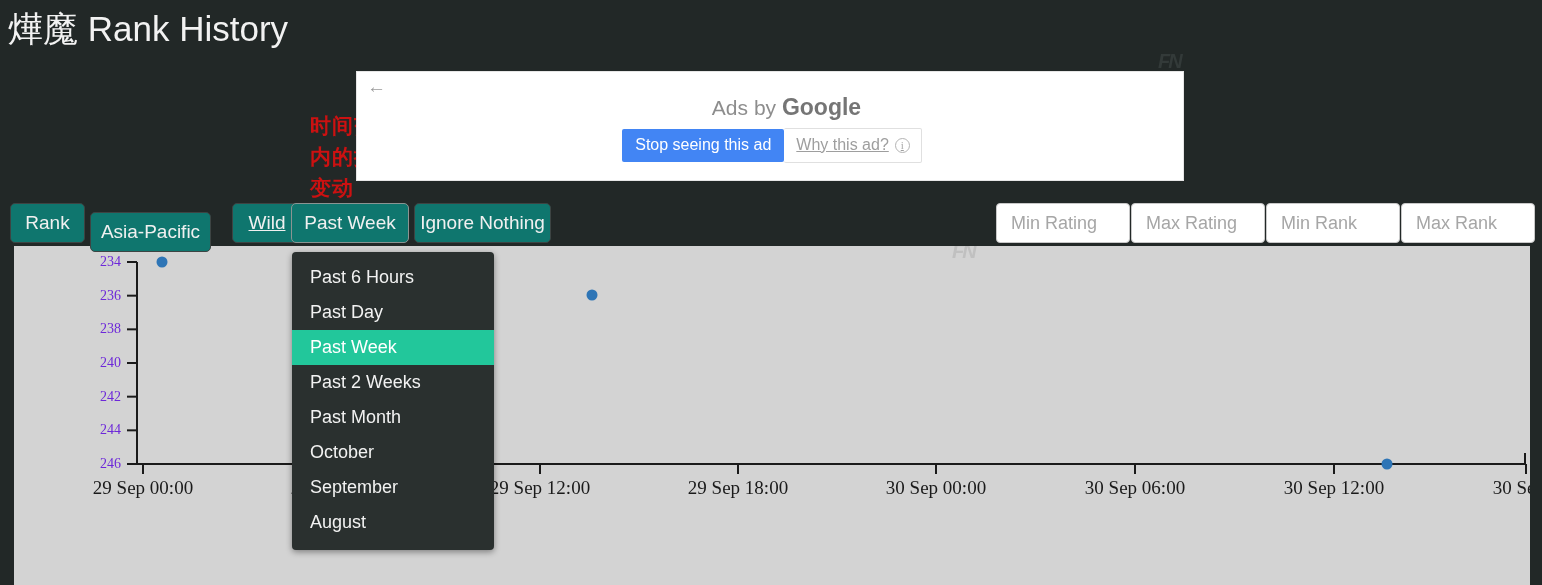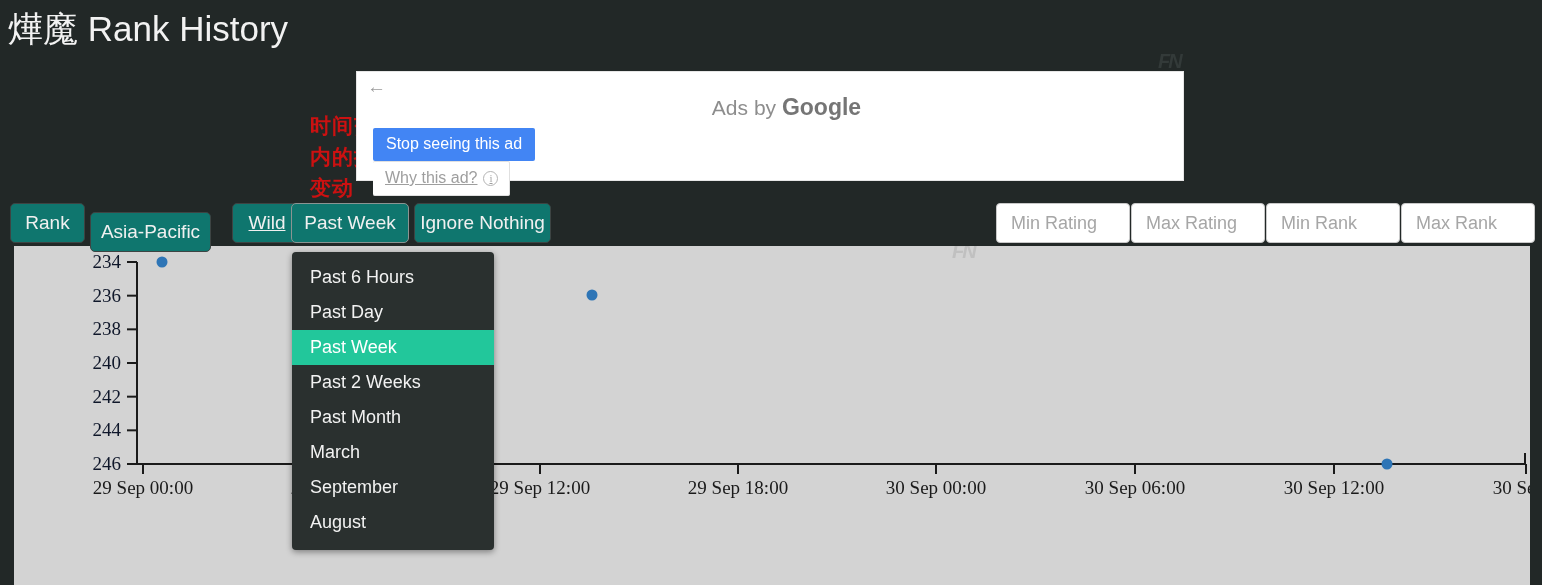--- a/index.html
+++ b/index.html
@@ -55,22 +55,22 @@
   }
   .ad-bygoogle {
     position: absolute; top: 22px; left: 0; right: 0;
     text-align: center;
     font-size: 21px; color: #8d8d8d; margin-left: 33px;
   }
   .ad-bygoogle .g-word {
     color: #757575; font-weight: 600; font-size: 23px;
   }
   .ad-buttons {
-    position: absolute; top: 56px; left: 16px; right: 0;
-    display: flex; justify-content: center; align-items: flex-start; flex-direction: column;
+    position: absolute; top: 56px; left: 4px; right: 0;
+    display: flex; justify-content: center; align-items: center;
   }
   .btn-stop {
     background: #4285f4; color: #ffffff;
     border: none; border-radius: 2px;
     font-size: 16px; font-family: "Liberation Sans", sans-serif;
     padding: 7px 13px 8px 13px;
     cursor: pointer; white-space: nowrap;
   }
   .btn-why {
     background: #ffffff; color: #9e9e9e;
@@ -124,21 +124,21 @@
   .chart-area {
     position: absolute; left: 14px; top: 246px;
     width: 1516px; height: 339px;
     background: #d3d3d3;
     overflow: hidden;
   }
   .y-label {
     position: absolute; right: 0; width: 60px;
     text-align: right;
     font-family: "Liberation Serif", serif;
-    font-size: 19px; color: #0f172a;
+    font-size: 14px; color: #6d28d9;
     transform: translateY(-50%);
   }
   .x-label {
     position: absolute;
     font-family: "Liberation Serif", serif;
     font-size: 19px; color: #1a1a1a;
     white-space: nowrap;
     transform: translateX(-50%);
   }
   .dot {
@@ -245,18 +245,18 @@
       <div class="dot" title="29 Sep 14:00 — 235" style="left: 578px; top: 49px; background: rgb(46, 117, 182);"></div>
       <div class="dot" title="30 Sep 14:00 — 246" style="left: 1373px; top: 218px; background: rgb(46, 117, 182);"></div>
     </div>
 
   <div class="dropdown" id="dropdown">
       <div class="dd-item">Past 6 Hours</div>
       <div class="dd-item">Past Day</div>
       <div class="dd-item selected">Past Week</div>
       <div class="dd-item">Past 2 Weeks</div>
       <div class="dd-item">Past Month</div>
-      <div class="dd-item">March</div>
+      <div class="dd-item">October</div>
       <div class="dd-item">September</div>
       <div class="dd-item">August</div>
     </div>
 
 </div>
 
 </body></html>

